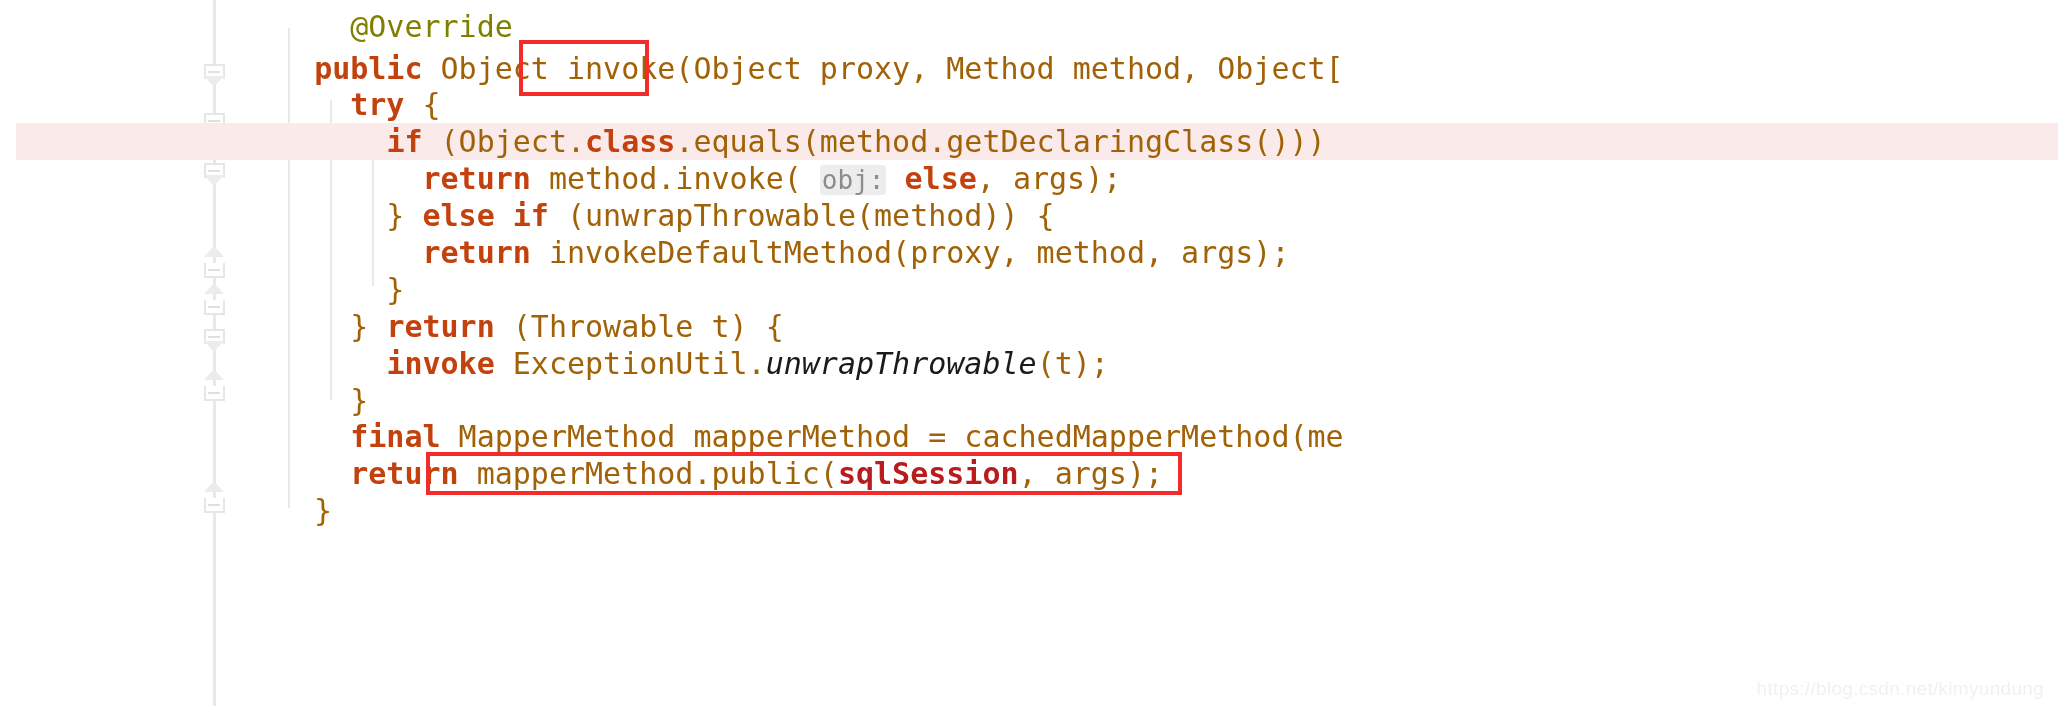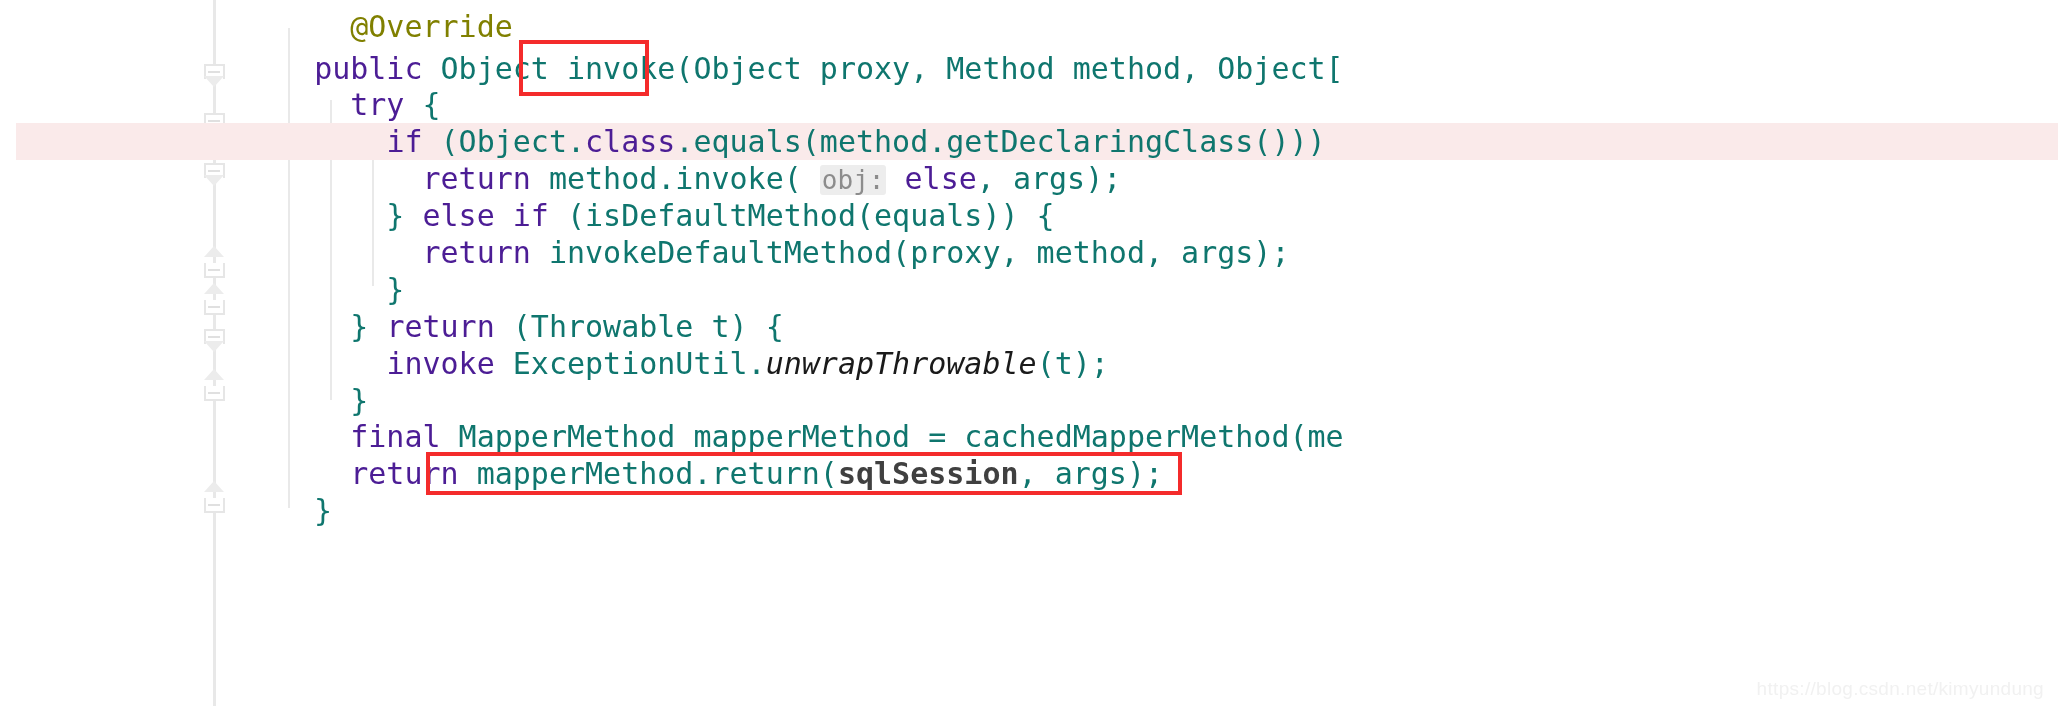--- a/index.html
+++ b/index.html
@@ -117,24 +117,24 @@
   }
 
   
   .indent-guide {
     position: absolute;
     width: 2px;
     background: #e9e9e9;
   }
 
   
-  .kw   { color: #4c1d95; font-weight: normal; }
+  .kw   { color: #c2410c; font-weight: bold; }
   .ann  { color: #808000; }
-  .id   { color: #0f766e; }
-  .fld  { color: #404040; font-weight: bold; }
+  .id   { color: #a16207; }
+  .fld  { color: #b91c1c; font-weight: bold; }
   .ital { font-style: italic; color: #1a1a1a; margin-top: 20px; }
   .hint {
     background: #ededed;
     color: #8c8c8c;
     border-radius: 3px;
     padding: 0 2px;
     font-size: 26px;
   }
 
   
@@ -213,28 +213,28 @@
       <div class="indent-guide" style="left: 330px; top: 100px; height: 300px;"></div>
       <div class="indent-guide" style="left: 372px; top: 136px; height: 150px;"></div>
     </div>
 
   <div class="code-area" id="code-area">
       <div class="line" style="top: 8px;"><span class="code"><span class="id">    </span><span class="ann">@Override</span></span></div>
       <div class="line" style="top: 50px;"><span class="code"><span class="id">  </span><span class="kw">public</span><span class="id"> Object invoke(Object proxy, Method method, Object[</span></span></div>
       <div class="line" style="top: 86px;"><span class="code"><span class="id">    </span><span class="kw">try</span><span class="id"> {</span></span></div>
       <div class="line highlight" style="top: 123px; padding-left: 14px;"><span class="code"><span class="id">      </span><span class="kw">if</span><span class="id"> (Object.</span><span class="kw">class</span><span class="id">.equals(method.getDeclaringClass()))</span></span></div>
       <div class="line" style="top: 160px;"><span class="code"><span class="id">        </span><span class="kw">return</span><span class="id"> method.invoke( </span><span class="hint">obj:</span><span class="id"> </span><span class="kw">else</span><span class="id">, args);</span></span></div>
-      <div class="line" style="top: 197px;"><span class="code"><span class="id">      } </span><span class="kw">else</span><span class="id"> </span><span class="kw">if</span><span class="id"> (isDefaultMethod(equals)) {</span></span></div>
+      <div class="line" style="top: 197px;"><span class="code"><span class="id">      } </span><span class="kw">else</span><span class="id"> </span><span class="kw">if</span><span class="id"> (unwrapThrowable(method)) {</span></span></div>
       <div class="line" style="top: 234px;"><span class="code"><span class="id">        </span><span class="kw">return</span><span class="id"> invokeDefaultMethod(proxy, method, args);</span></span></div>
       <div class="line" style="top: 271px;"><span class="code"><span class="id">      }</span></span></div>
       <div class="line" style="top: 308px;"><span class="code"><span class="id">    } </span><span class="kw">return</span><span class="id"> (Throwable t) {</span></span></div>
       <div class="line" style="top: 345px;"><span class="code"><span class="id">      </span><span class="kw">invoke</span><span class="id"> ExceptionUtil.</span><span class="ital">unwrapThrowable</span><span class="id">(t);</span></span></div>
       <div class="line" style="top: 382px;"><span class="code"><span class="id">    }</span></span></div>
       <div class="line" style="top: 418px;"><span class="code"><span class="id">    </span><span class="kw">final</span><span class="id"> MapperMethod mapperMethod = cachedMapperMethod(me</span></span></div>
-      <div class="line" style="top: 455px;"><span class="code"><span class="id">    </span><span class="kw">return</span><span class="id"> mapperMethod.return(</span><span class="fld">sqlSession</span><span class="id">, args);</span></span></div>
+      <div class="line" style="top: 455px;"><span class="code"><span class="id">    </span><span class="kw">return</span><span class="id"> mapperMethod.public(</span><span class="fld">sqlSession</span><span class="id">, args);</span></span></div>
       <div class="line" style="top: 492px;"><span class="code"><span class="id">  }</span></span></div>
     </div>
 
   <div id="annotation-boxes">
       <div class="redbox" style="left: 519px; top: 40px; width: 130px; height: 56px; border-color: rgb(244, 43, 43);"></div>
       <div class="redbox" style="left: 426px; top: 452px; width: 756px; height: 43px; border-color: rgb(244, 43, 43);"></div>
     </div>
 
   <div class="watermark">https://blog.csdn.net/kimyundung</div>
 

